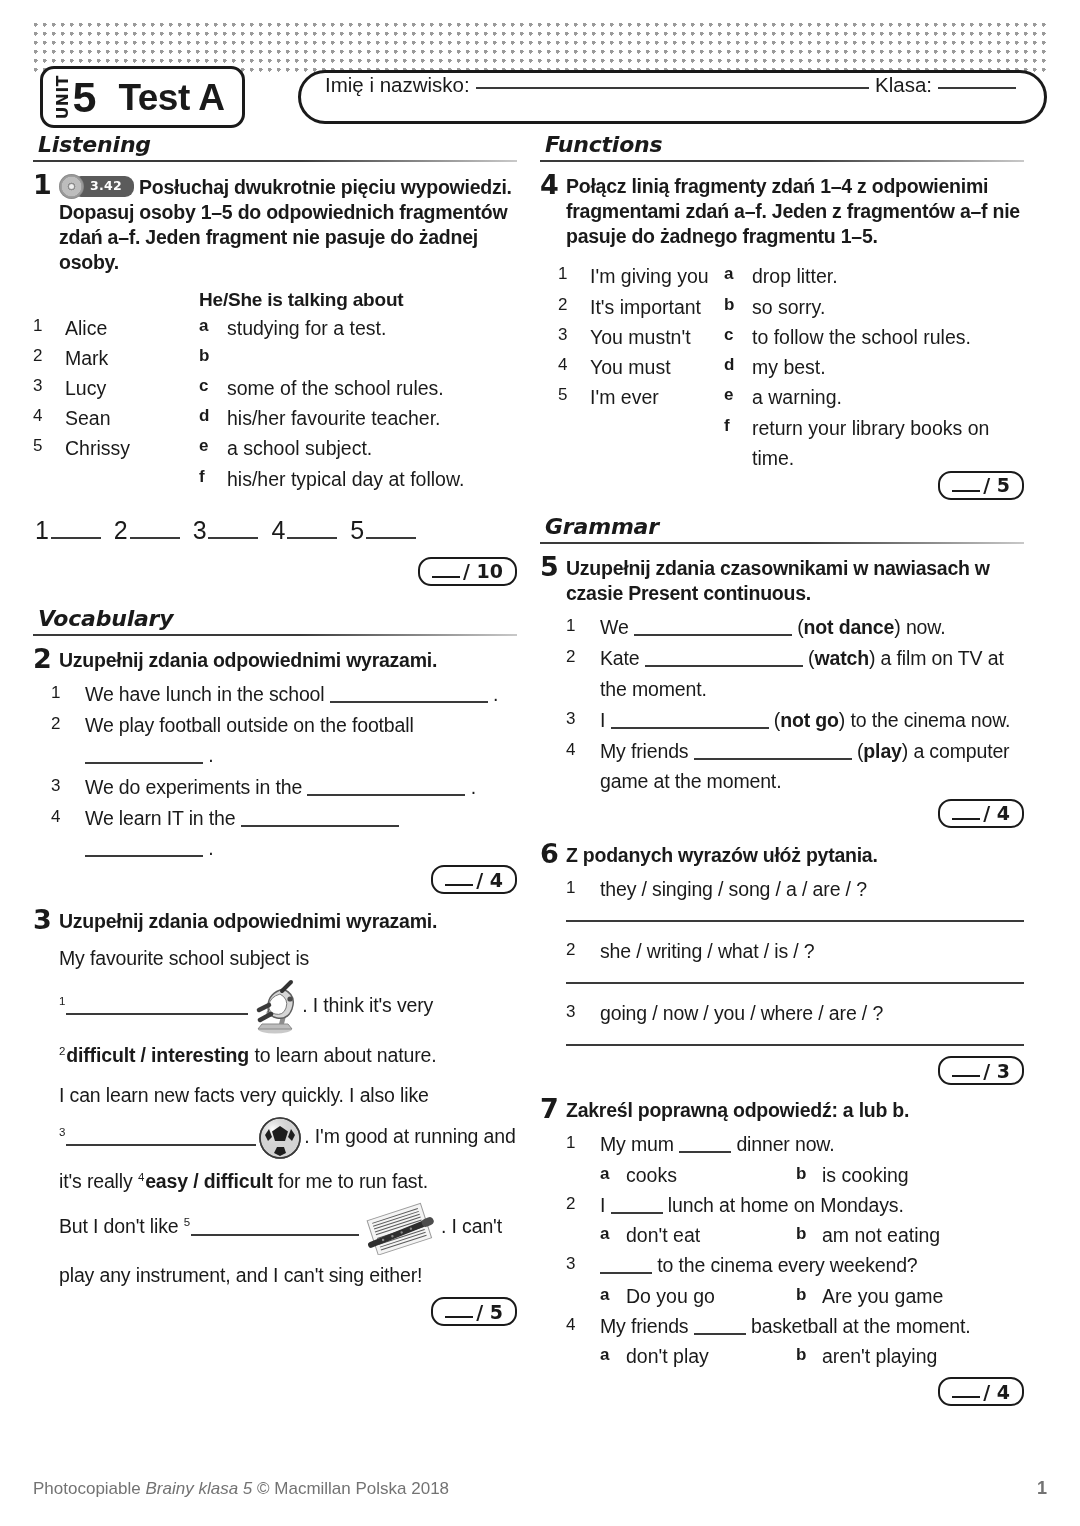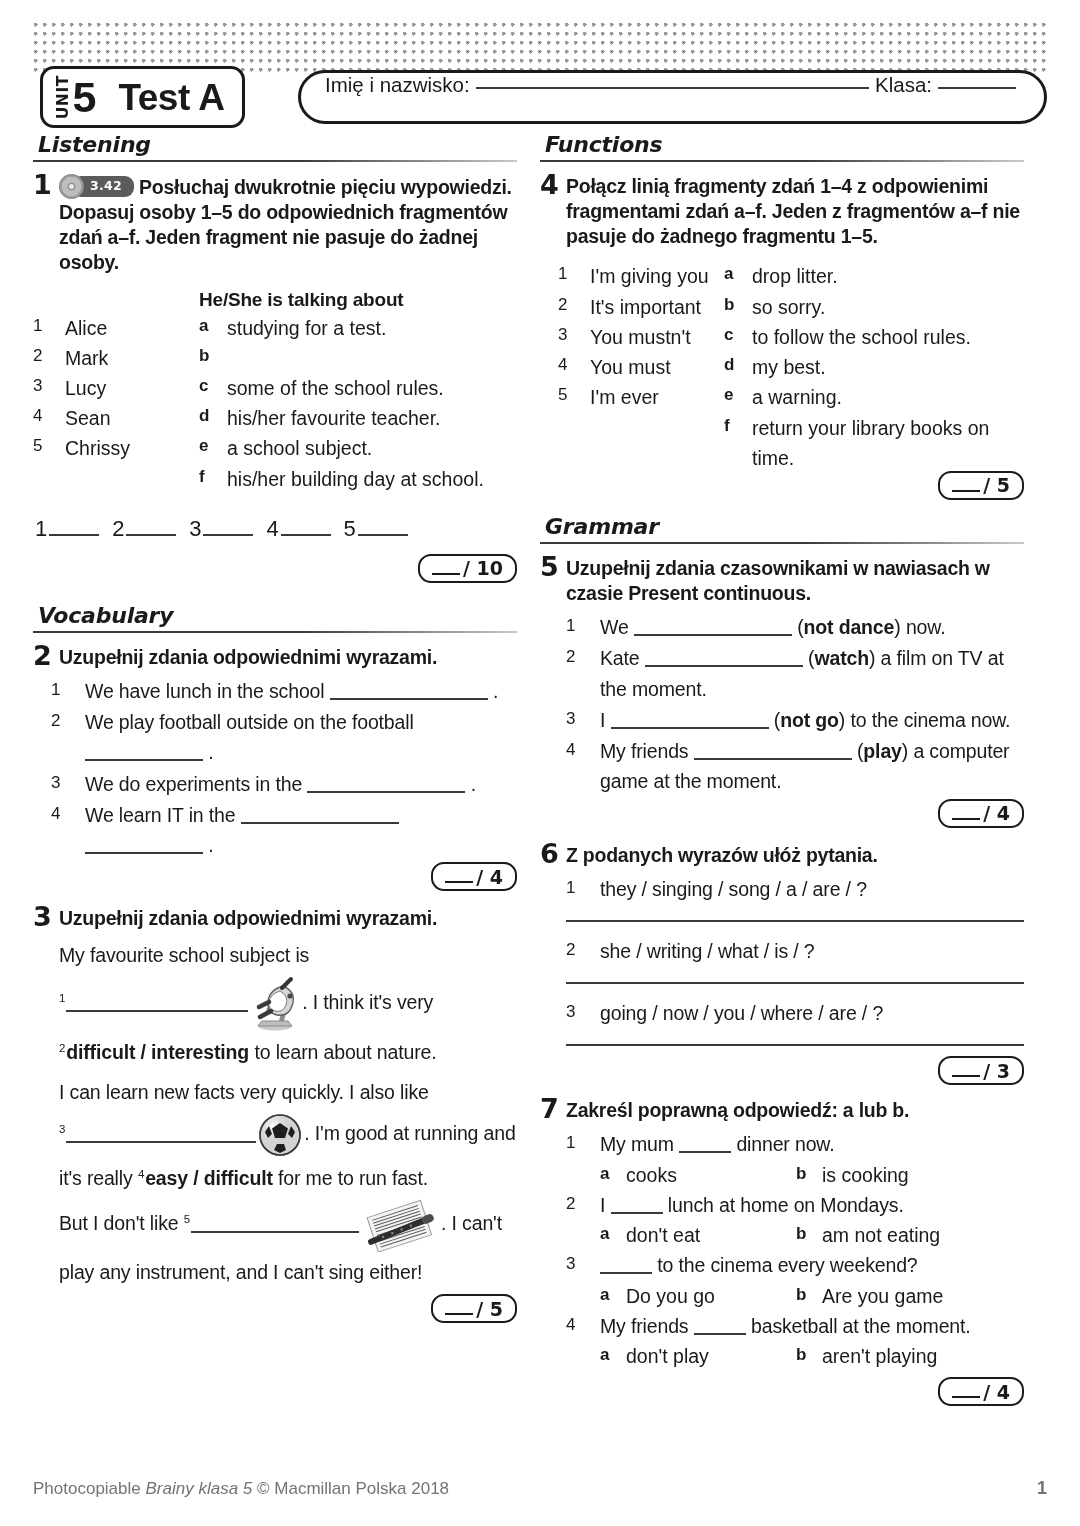--- a/index.html
+++ b/index.html
@@ -158,21 +158,21 @@
     margin:13px 0 2px 166px;
     letter-spacing:-0.2px;
   }
   .match-row { display:flex; font-size:19.5px; line-height:1.55; }
   .m-n  { width:32px; flex:0 0 32px; font-size:17px; }
   .m-l  { width:134px; flex:0 0 134px; }
   .m-a  { width:28px; flex:0 0 28px; font-size:17px; font-weight:bold; }
   .m-t  { flex:1; }
 
   .answers {
-    font-size:22px;
+    font-size:25px;
     margin:22px 0 12px 2px;
     letter-spacing:-0.1px;
   }
   .answers .ablank {
     display:inline-block;
     width:50px;
     border-bottom:2px solid #3a3a3a;
     margin:0 13px 0 2px;
     height:15px;
   }
@@ -317,21 +317,21 @@
     <div class="match-row">
       <span class="m-n">5</span>
       <span class="m-l">Chrissy</span>
       <span class="m-a">e</span>
       <span class="m-t">a school subject.</span>
     </div>
     <div class="match-row">
       <span class="m-n"></span>
       <span class="m-l"></span>
       <span class="m-a">f</span>
-      <span class="m-t">his/her building day at school.</span>
+      <span class="m-t">his/her typical day at follow.</span>
     </div>
   </div>
 
   <div class="answers">
     <span>1</span><span class="ablank"></span><span>2</span><span class="ablank"></span><span>3</span><span class="ablank"></span><span>4</span><span class="ablank"></span><span>5</span><span class="ablank"></span>
   </div>
 
   <div class="score-wrap">
     <span class="score">
       <span class="sline"></span>

